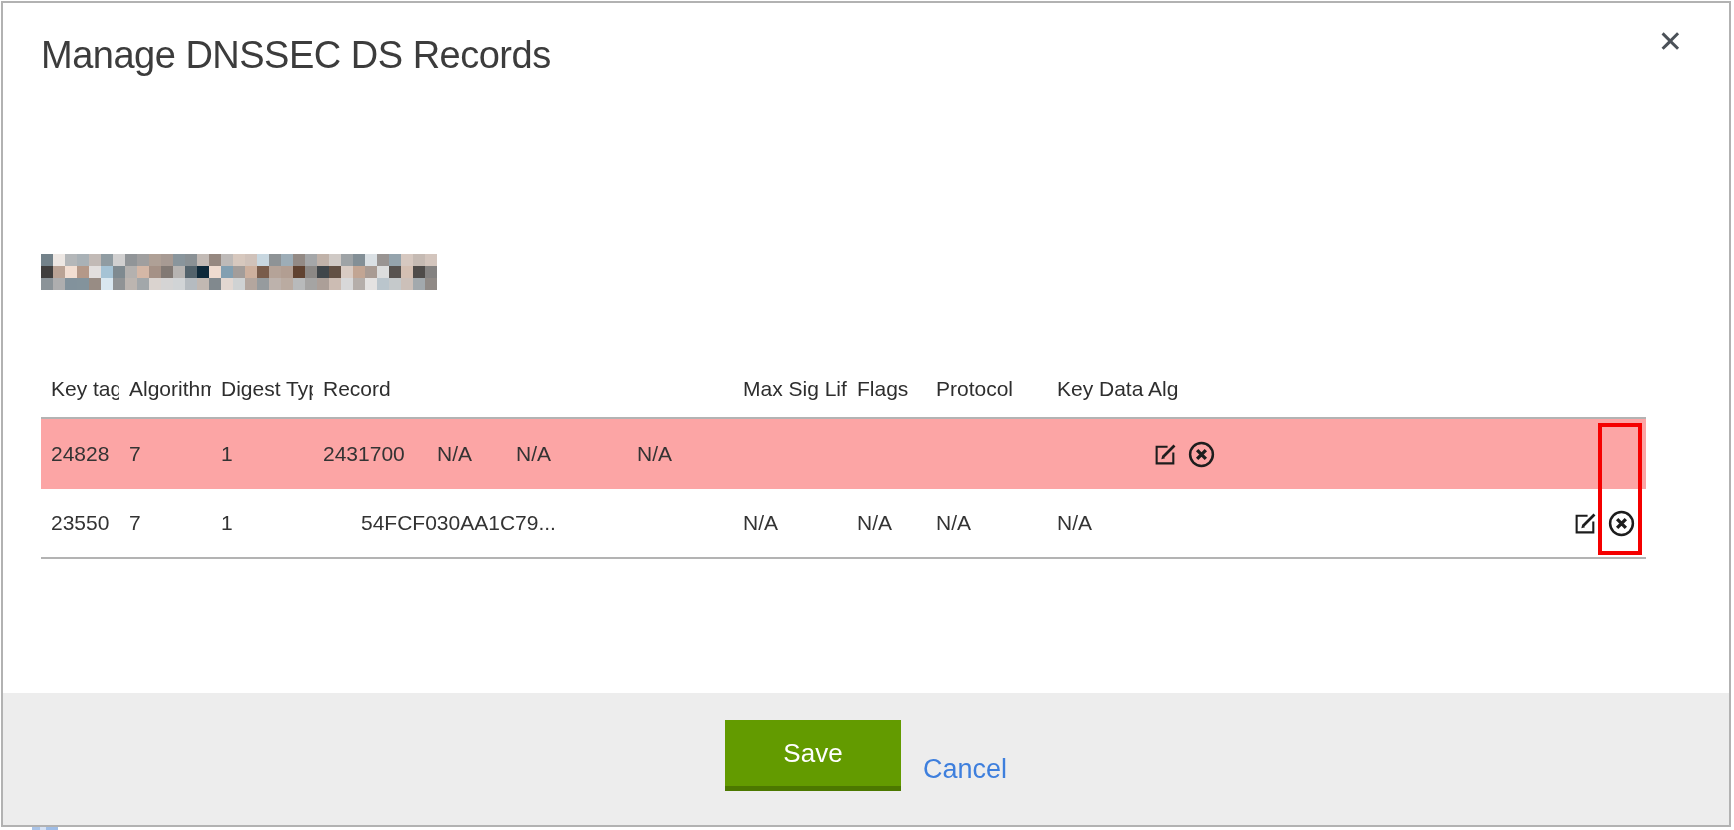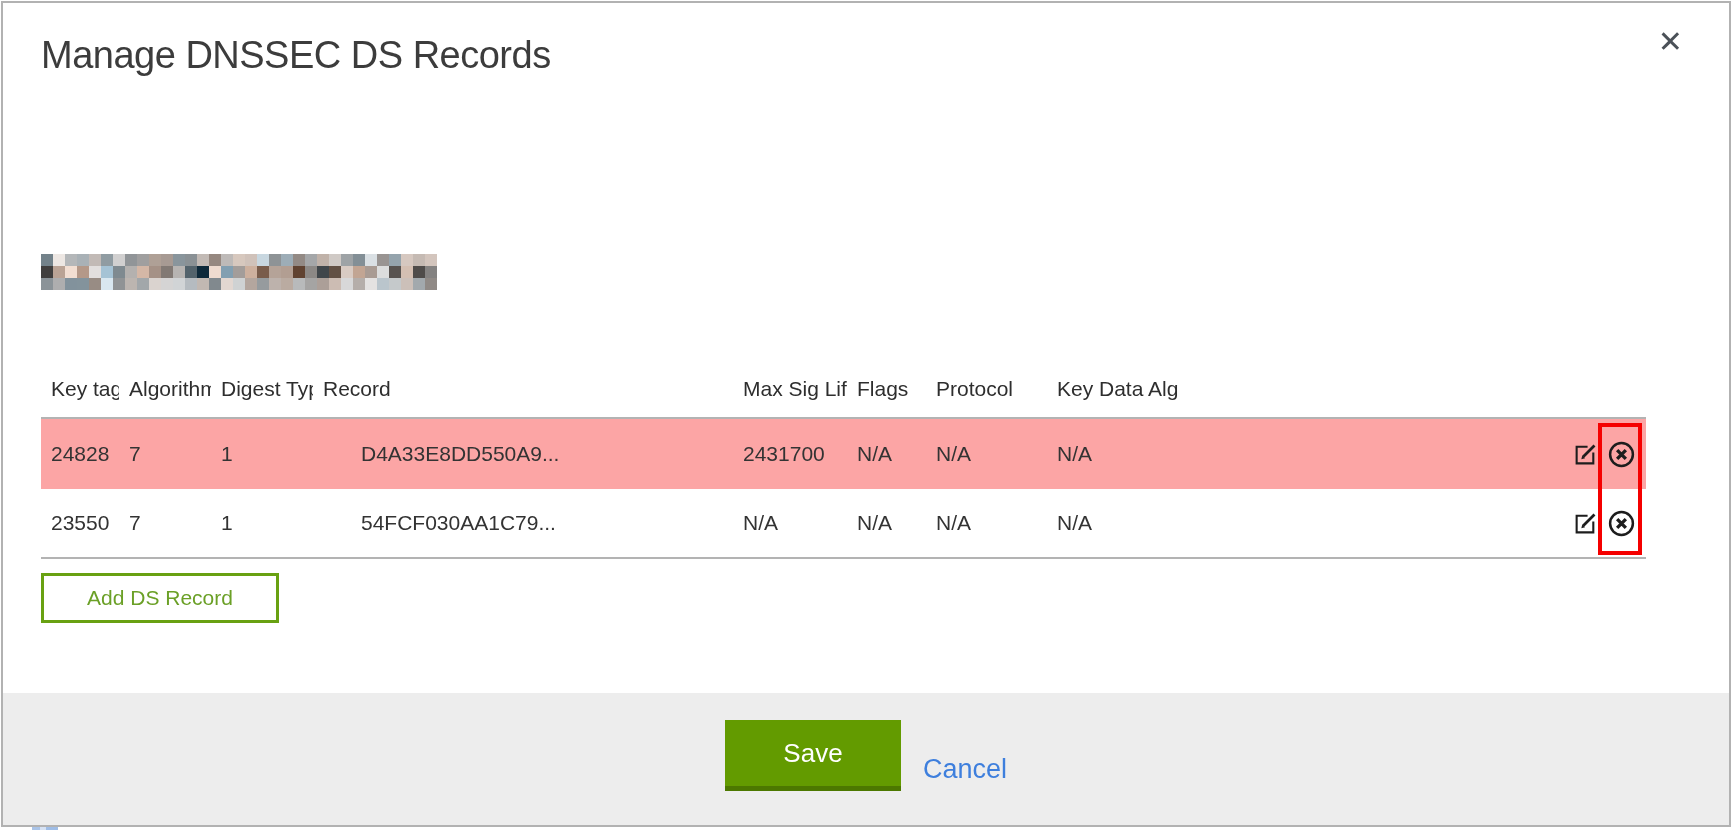--- a/index.html
+++ b/index.html
@@ -193,21 +193,20 @@
       <div class="cell c6">Flags</div>
       <div class="cell c7">Protocol</div>
       <div class="cell c8">Key Data Alg</div>
       <div class="cell c10"></div>
     </div>
 
     <div class="trow r1">
       <div class="cell c1">24828</div>
       <div class="cell c2">7</div>
       <div class="cell c3">1</div>
-      <div class="cell c4 digest-cell">D4A33E8DD550A9...</div>
       <div class="cell c5">2431700</div>
       <div class="cell c6">N/A</div>
       <div class="cell c7">N/A</div>
       <div class="cell c8">N/A</div>
       <div class="cell c9"></div>
       <div class="cell c10 actions">
         <span class="icon-btn">
           <svg width="25" height="25" viewBox="0 0 24 24" fill="none" stroke="#1d1d1d" stroke-width="2">
             <path d="M14 4.5 H3.5 V20.5 H19.5 V10"></path>
             <path d="M9.8 14.2 L20.6 3.4" stroke-width="2.6"></path>
@@ -246,21 +245,20 @@
             <circle cx="14" cy="14" r="11" stroke-width="2.4"></circle>
             <path d="M9.8 9.8 L18.2 18.2 M18.2 9.8 L9.8 18.2" stroke-width="3.2"></path>
           </svg>
         </span>
       </div>
     </div>
   </div>
 
   <div class="red-annotation"></div>
 
-  <button class="add-btn">Add DS Record</button>
 
   <div class="footer">
     <button class="save-btn">Save</button>
     <a class="cancel-link">Cancel</a>
   </div>
 
 </div>
 
 <div class="page-artifact"></div>
 

